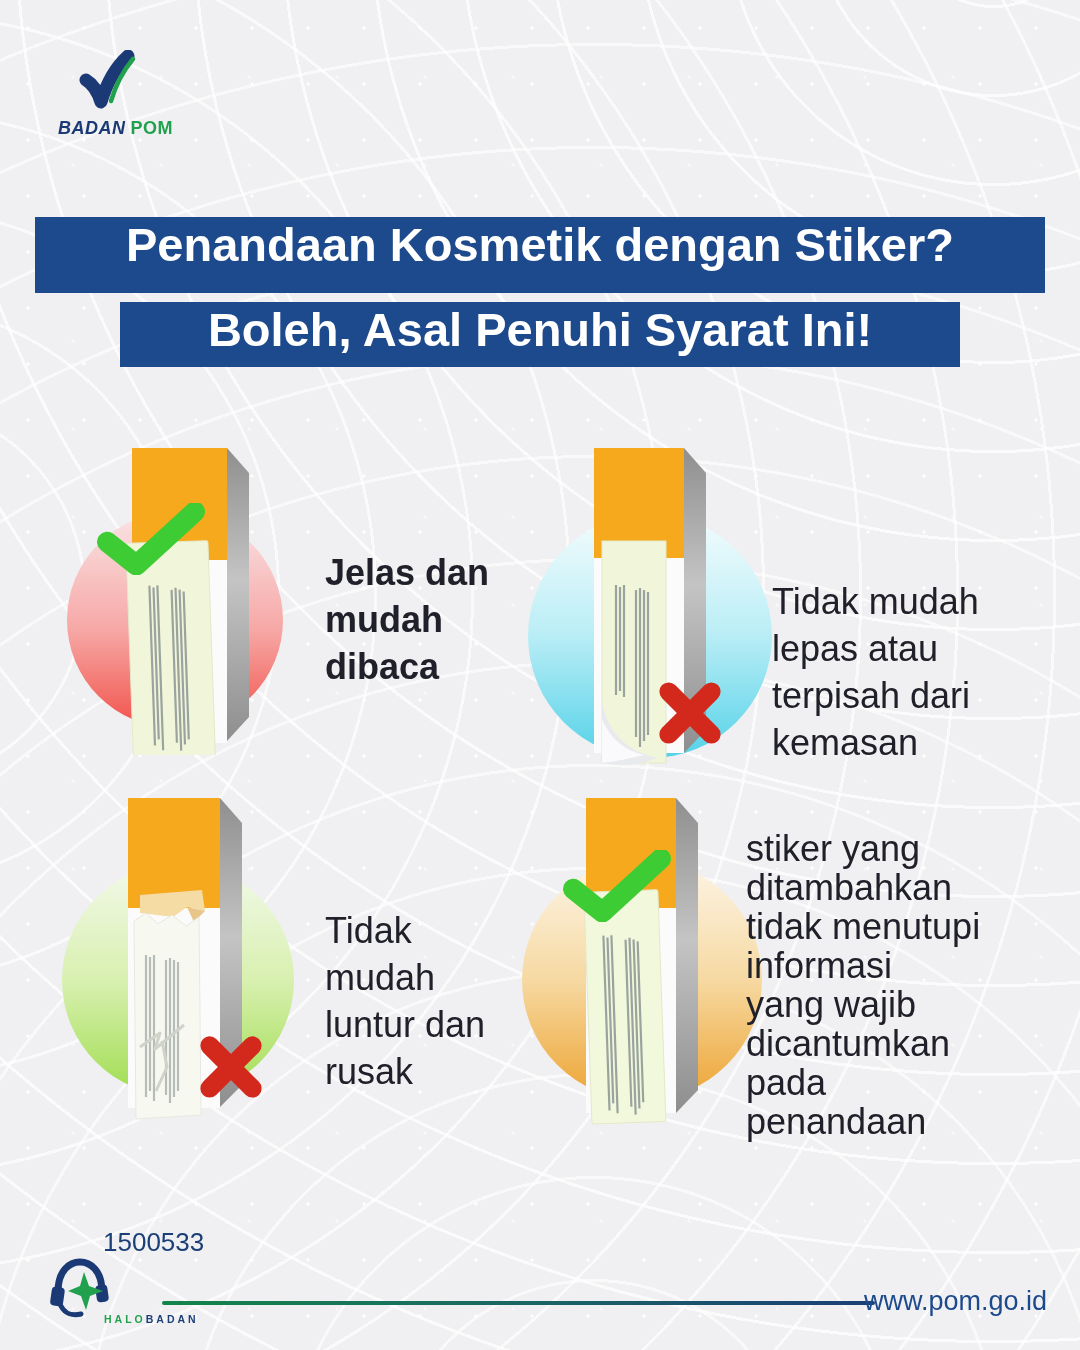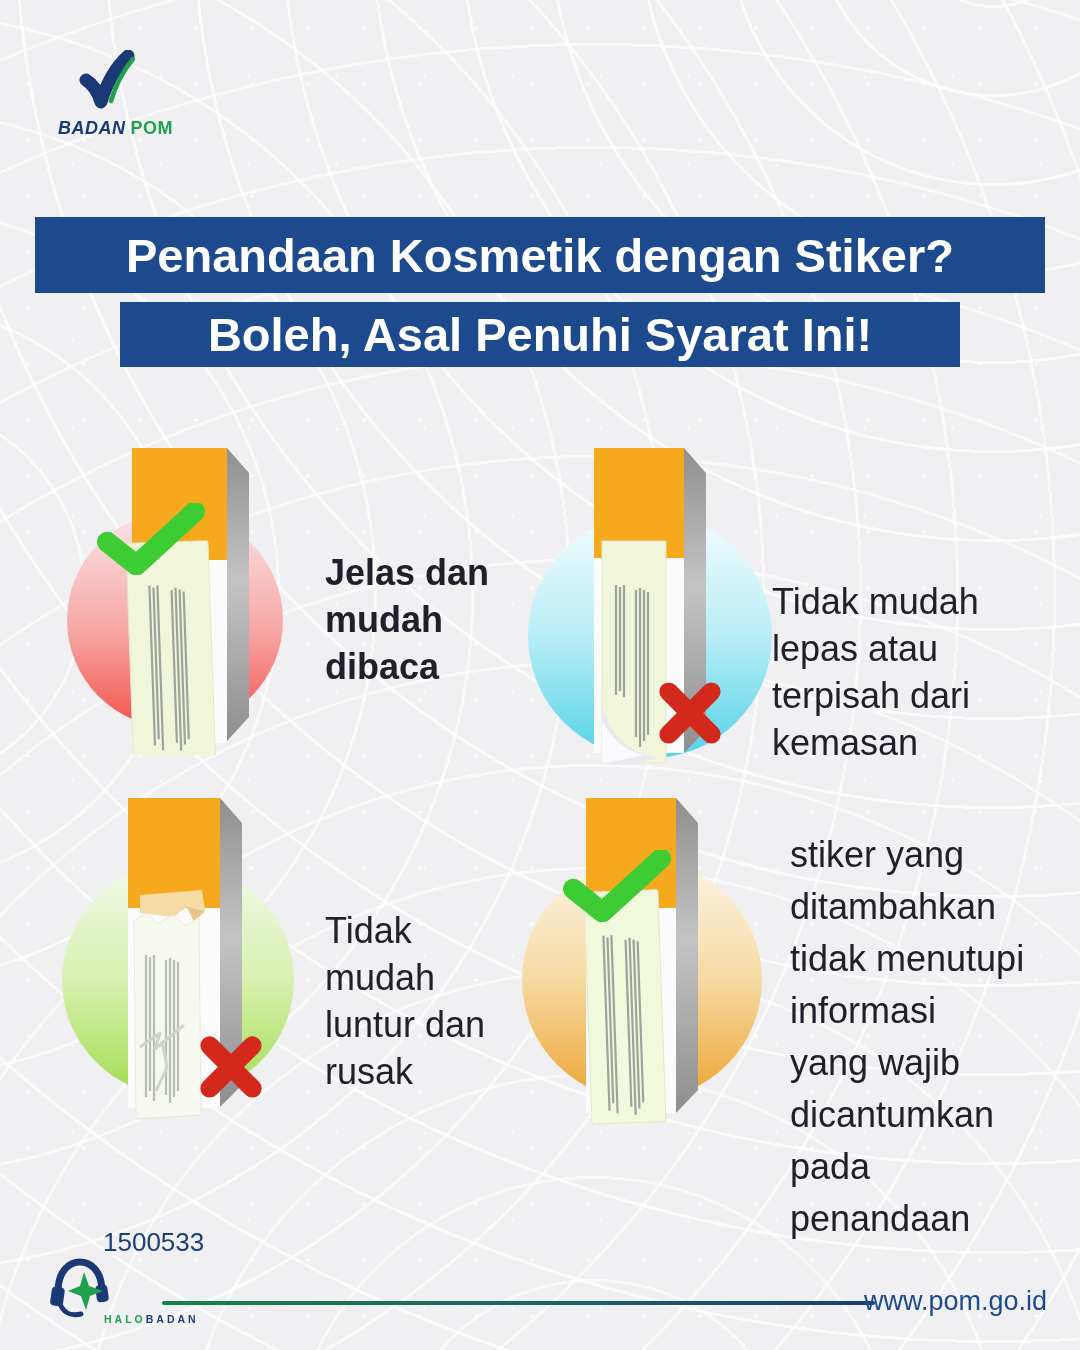--- a/index.html
+++ b/index.html
@@ -16,21 +16,21 @@
     background-size:56px 56px, 88px 88px, auto, auto, auto;
     background-position:0 0, 29px 33px, 0 0, 0 0, 0 0;
   }
   
   .brand{position:absolute;left:58px;top:50px;width:160px;}
   .brand svg{display:block;margin-left:14px;}
   .brand-text{font-weight:700;font-size:18px;letter-spacing:.5px;margin-top:2px;}
   .brand-badan{color:#1b3a75;font-style:italic;}
   .brand-pom{color:#21a14e;margin-left:5px;}
   
-  .banner{position:absolute;background:#1d4a8c;display:flex;align-items:center;justify-content:center;
+  .banner{position:absolute;background:#1d4a8c;display:flex;justify-content:center;
           color:#ffffff;font-weight:700;}
   .banner1{left:35px;top:217px;width:1010px;height:76px;font-size:47px;}
   .banner2{left:120px;top:302px;width:840px;height:65px;font-size:47px;}
   
   .circle{position:absolute;border-radius:50%;}
   .circle-1{left:67px; top:512px;width:216px;height:216px;
             background:linear-gradient(180deg,#fae4e6 0%,#f6a7a5 55%,#f2524a 100%);}
   .circle-2{left:528px;top:514px;width:244px;height:244px;
             background:linear-gradient(180deg,#f3fcfd 0%,#bceef6 48%,#55d2e8 100%);}
   .circle-3{left:62px; top:864px;width:232px;height:232px;
@@ -44,21 +44,21 @@
   .box-4{left:570px;top:795px;}
   .mark{position:absolute;}
   .mark-1{left:96px; top:503px;}
   .mark-2{left:655px;top:678px;}
   .mark-3{left:196px;top:1032px;}
   .mark-4{left:562px;top:850px;}
   .caption{position:absolute;font-size:36px;line-height:47px;font-weight:500;color:#20202a;white-space:pre-line;}
   .caption-1{left:325px;top:549px;font-weight:bold;}
   .caption-2{left:772px;top:533px;width:280px;margin-top:45px;}
   .caption-3{left:325px;top:907px;}
-  .caption-4{left:790px;top:829px;width:285px;line-height:52px;}
+  .caption-4{left:746px;top:829px;width:285px;line-height:39px;}
   
   .halo-logo{position:absolute;left:44px;top:1254px;}
   .hotline-number{position:absolute;left:103px;top:1227px;font-size:26px;font-weight:400;color:#1b3f77;}
   .hotline-label{position:absolute;left:104px;top:1313px;font-size:10.5px;font-weight:700;letter-spacing:3px;}
   .hotline-halo{color:#21a14e;}
   .hotline-bpom{color:#1b3f77;}
   .footer-line{position:absolute;left:162px;top:1301px;width:713px;height:4px;border-radius:2px;
                background:linear-gradient(90deg,#13854a 0%,#1b6a61 45%,#1b3f77 100%);}
   .website{position:absolute;right:33px;top:1286px;font-size:27px;font-weight:500;color:#1d4a8c;}
 </style>

